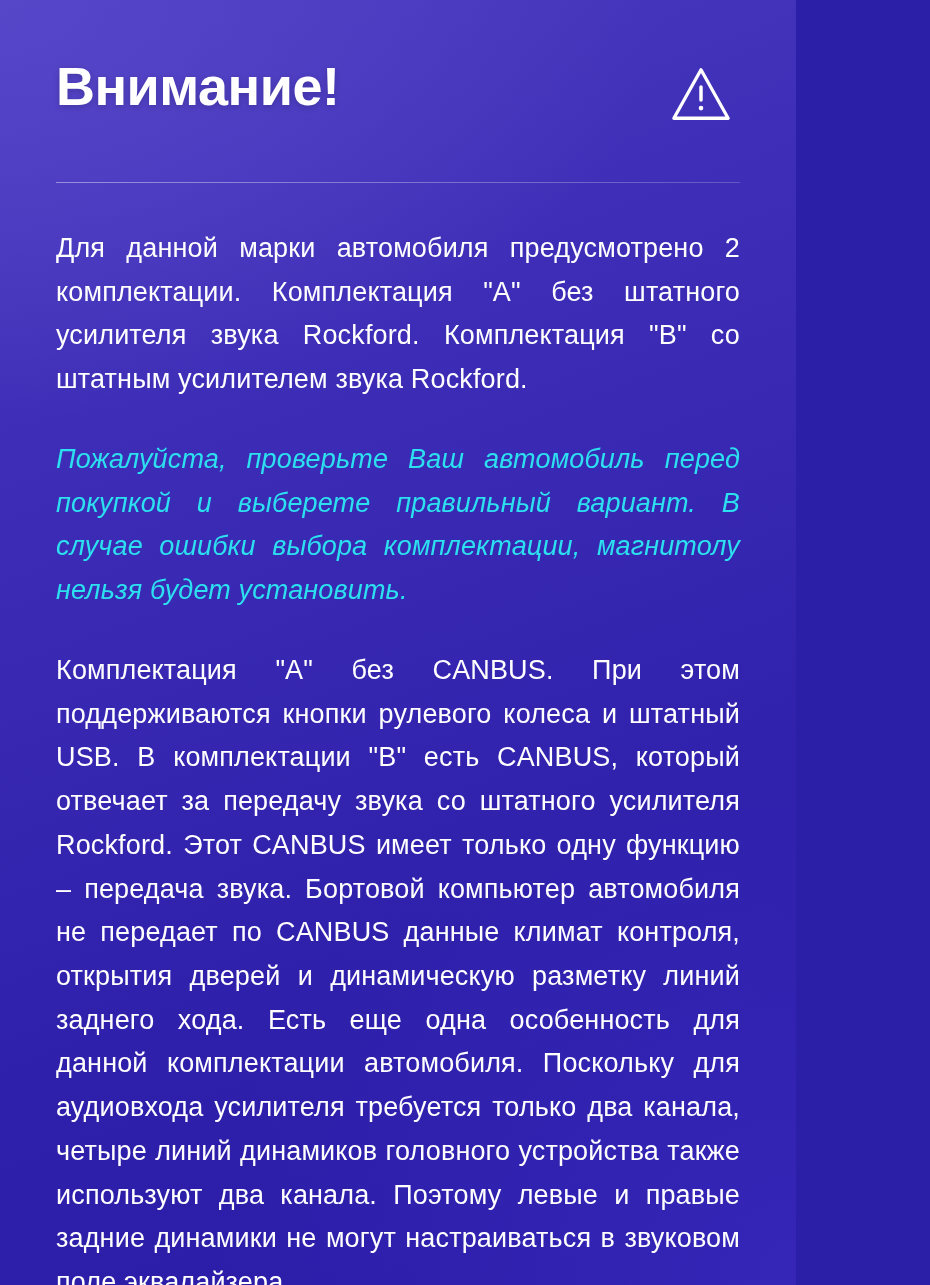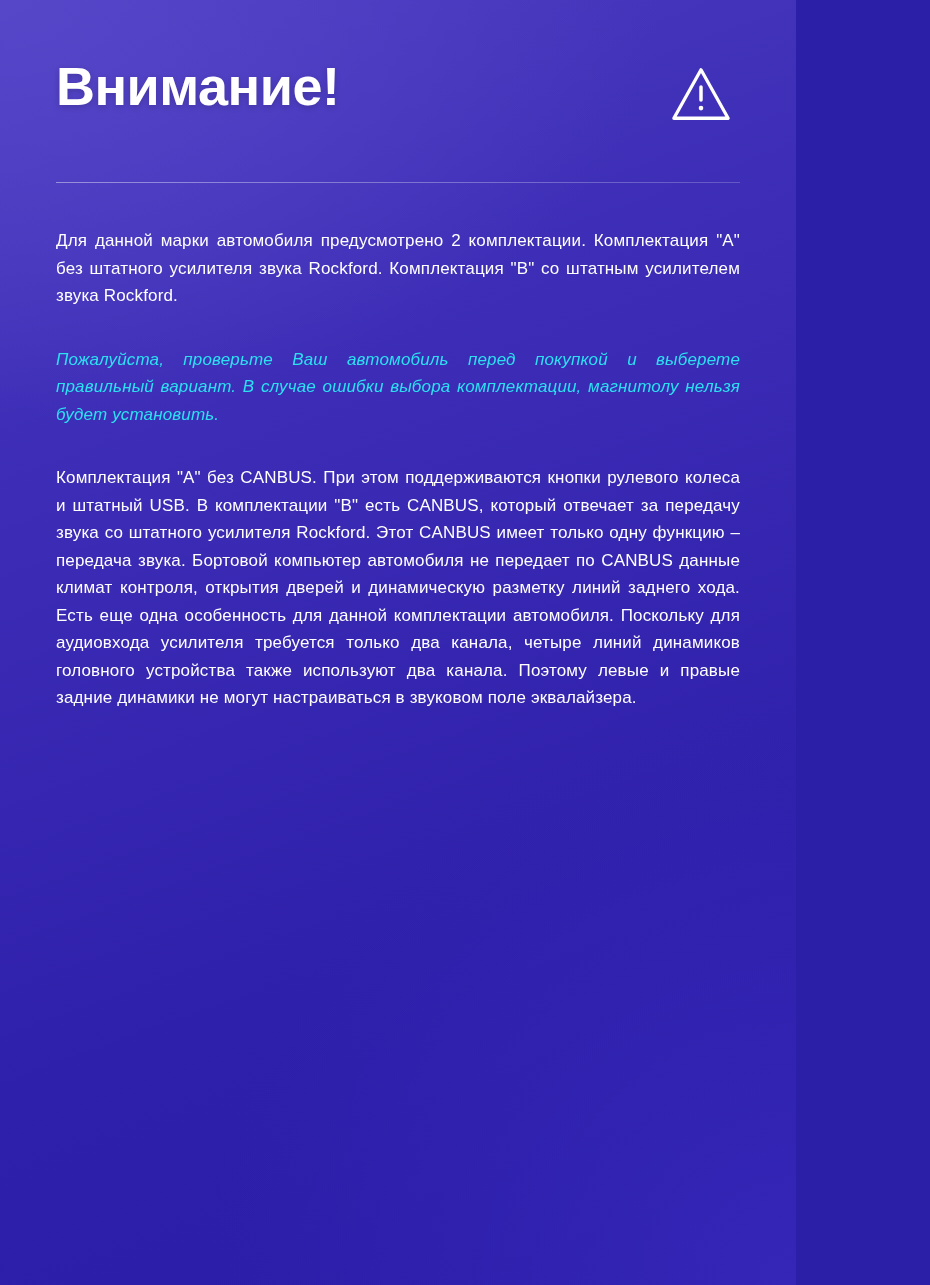--- a/index.html
+++ b/index.html
@@ -54,21 +54,21 @@
   .divider {
     margin-top: 56px;
     height: 1px;
     background: linear-gradient(to right, rgba(255,255,255,0.42), rgba(255,255,255,0.20));
     border: 0;
   }
   .body {
     margin-top: 44px;
   }
   .para {
-    font-size: 17px;
+    font-size: 27px;
     line-height: 1.62;
     text-align: justify;
     text-justify: inter-word;
     margin: 0 0 34px 0;
     color: #ffffff;
     letter-spacing: 0.15px;
   }
   .para:last-child {
     margin-bottom: 0;
   }

